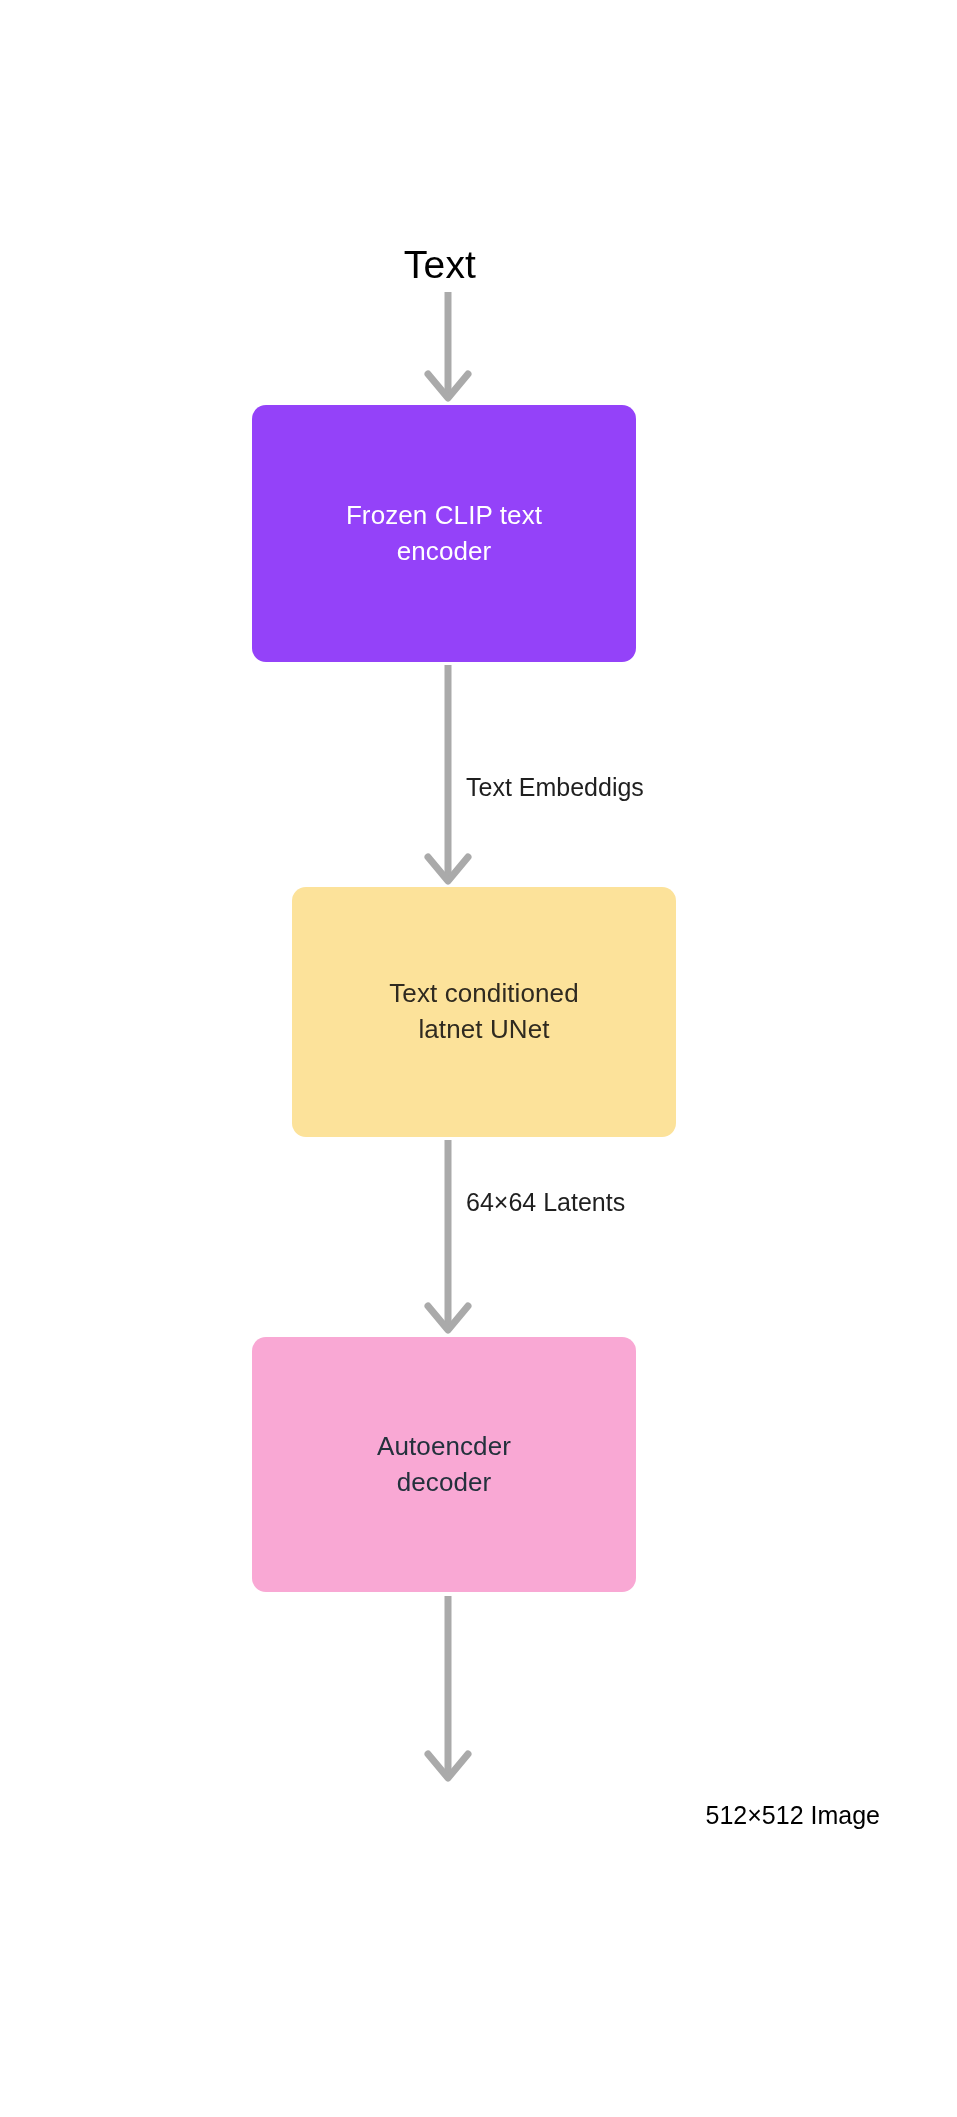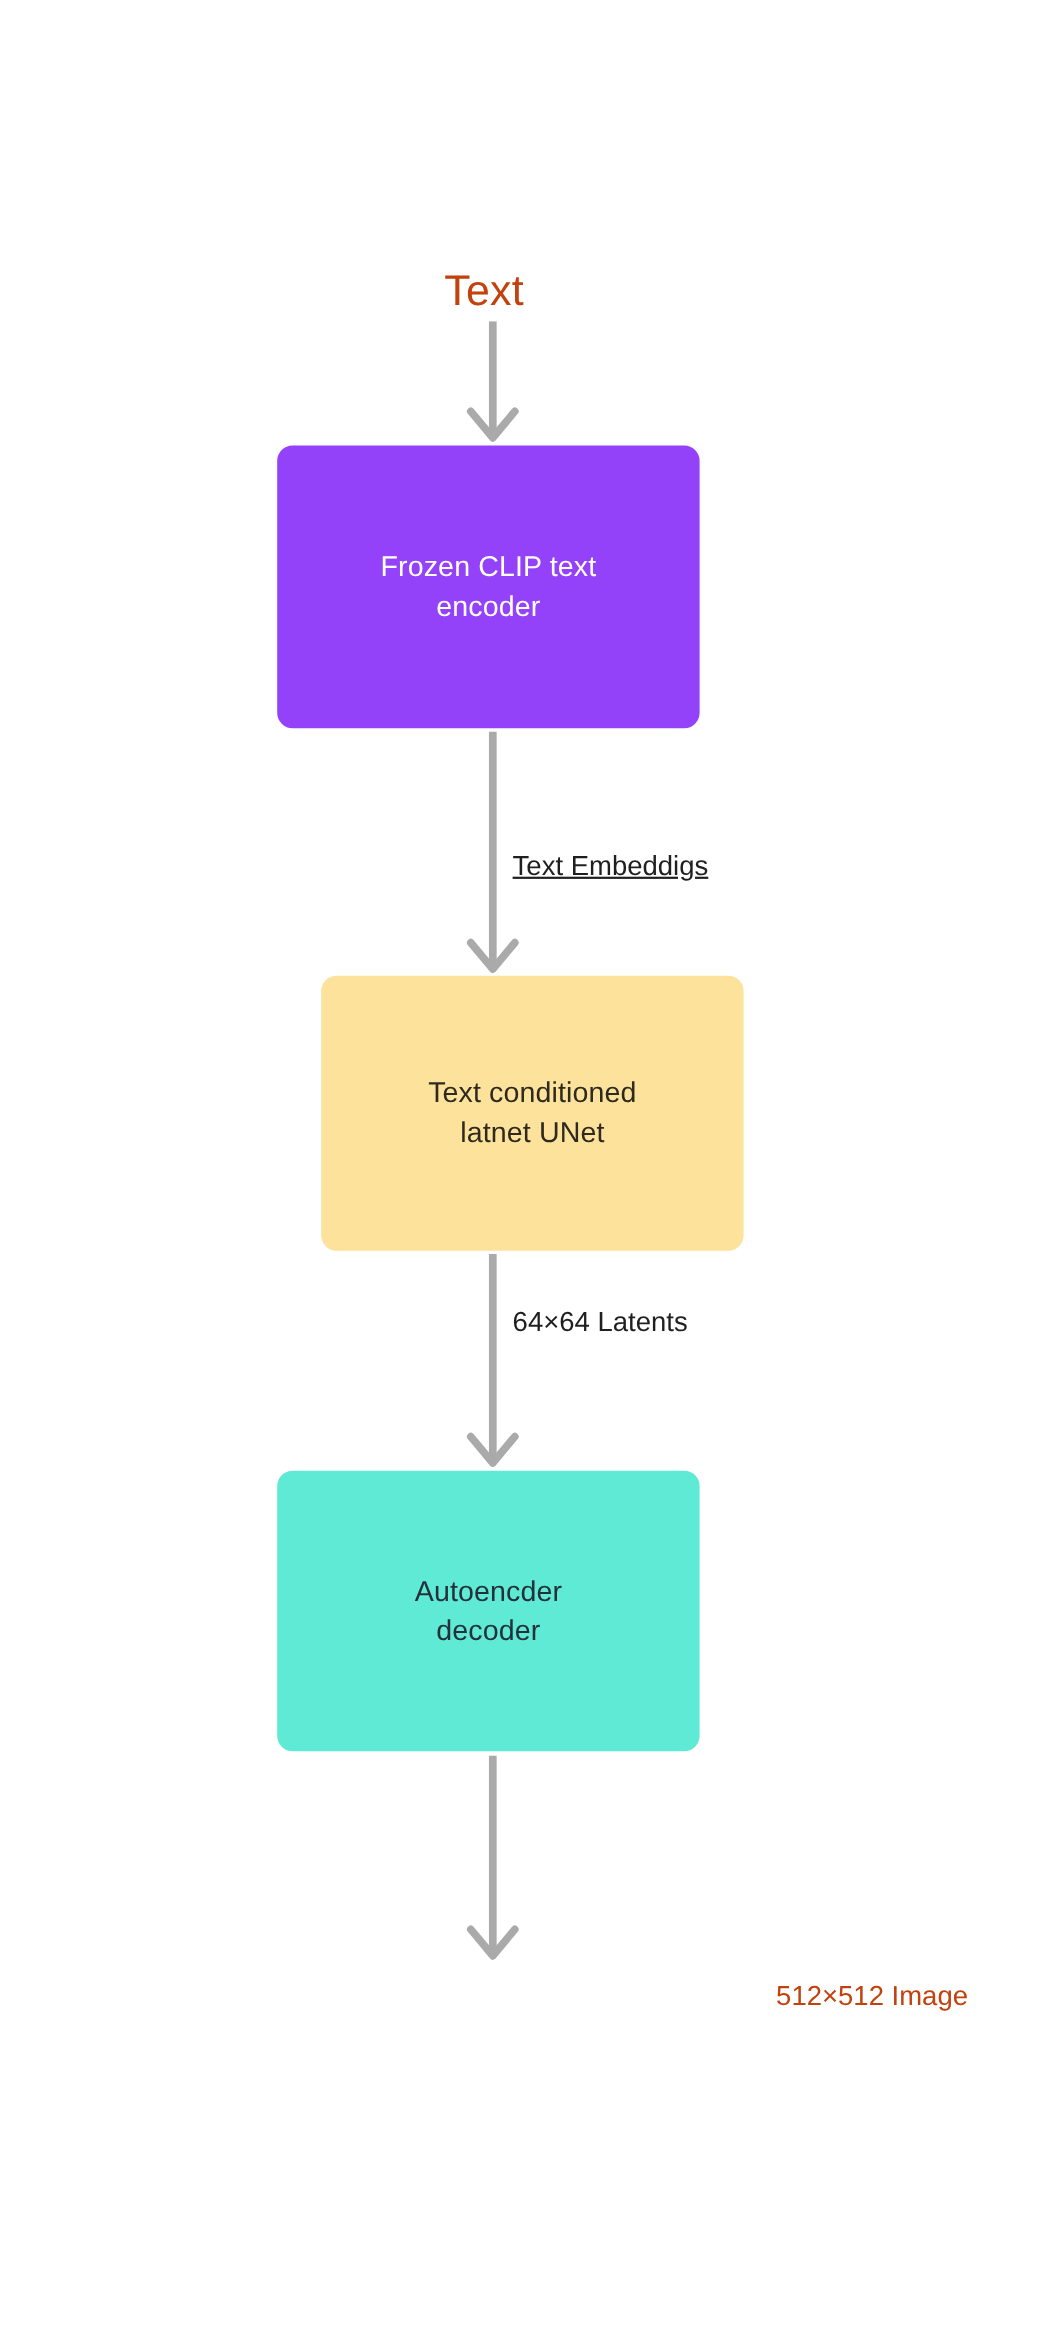--- a/index.html
+++ b/index.html
@@ -52,28 +52,28 @@
     top: 887px;
     height: 250px;
     background: #fce29a;
     color: #2f2a20;
     margin-left: 40px;
   }
 
   .node-decoder {
     top: 1337px;
     height: 255px;
-    background: #5eead4;
+    background: #f9a8d4;
     color: #23313c;
   }
 
   
   .plain-label {
     position: absolute;
-    color: #c2410c;
+    color: #000000;
     white-space: nowrap;
   }
 
   .label-input {
     left: 0;
     top: 243px;
     width: 880px;
     text-align: center;
     font-size: 39px;
     letter-spacing: 0.2px;
@@ -91,21 +91,20 @@
   .edge-label {
     position: absolute;
     color: #1f1f1f;
     font-size: 25px;
     white-space: nowrap;
   }
 
   .label-embeddings {
     left: 466px;
     top: 773px;
-    text-decoration: underline;
   }
 
   .label-latents {
     left: 466px;
     top: 1188px;
   }
 
   
   .arrow {
     position: absolute;

